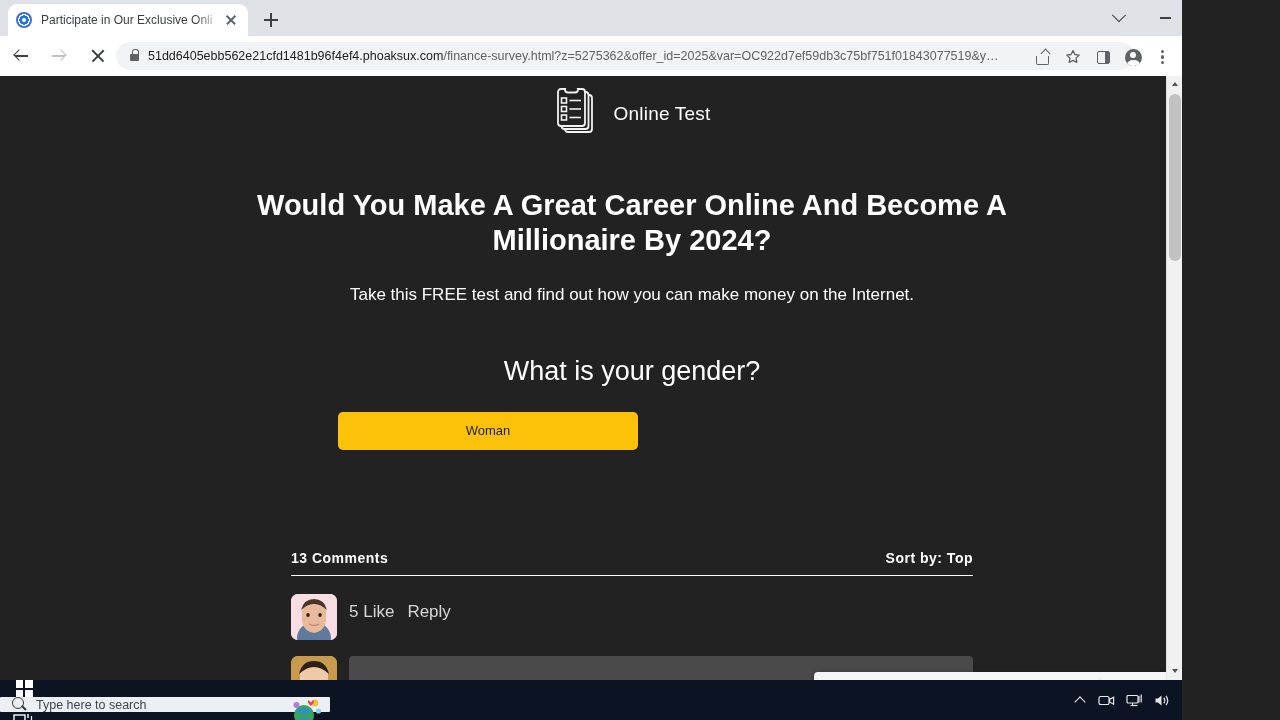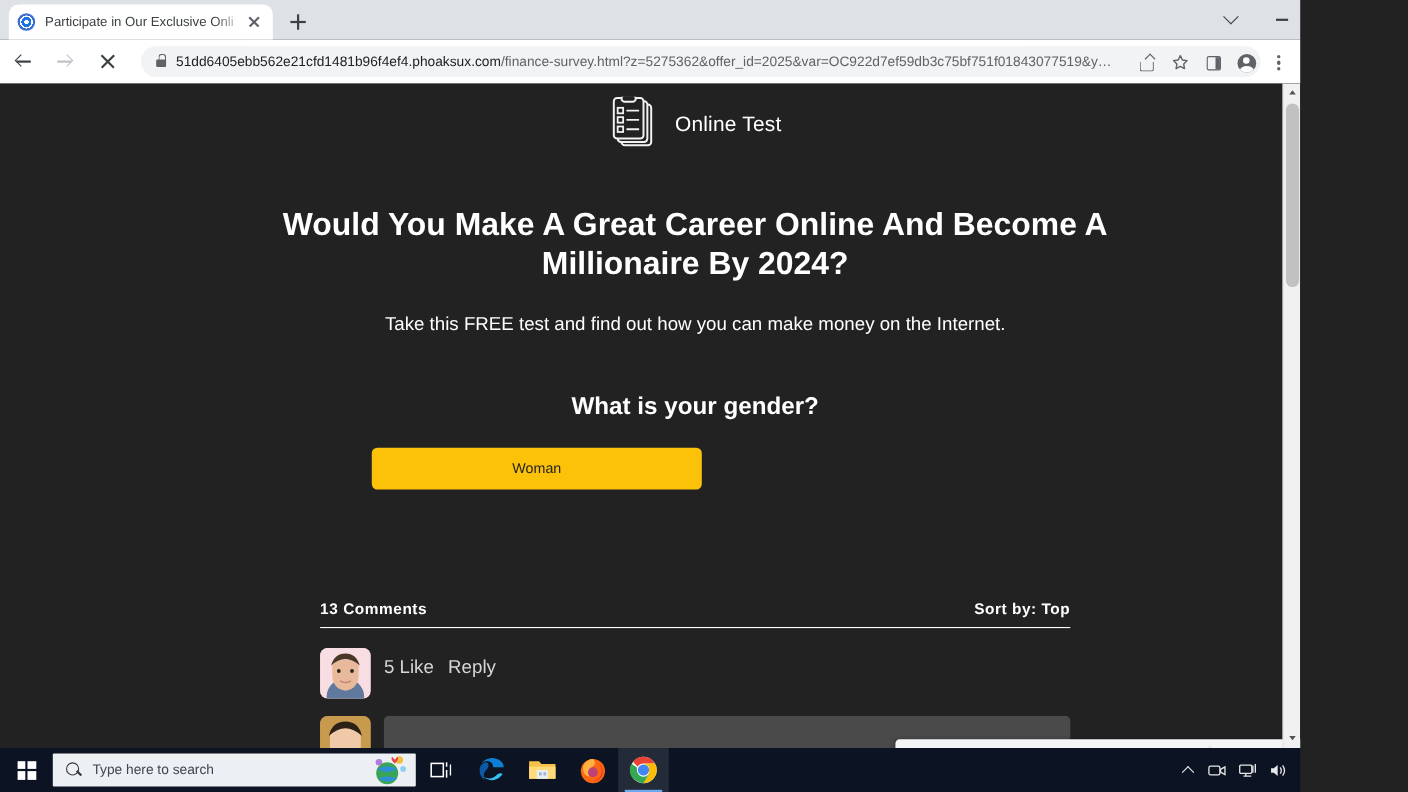--- a/index.html
+++ b/index.html
@@ -93,21 +93,21 @@
     border-right:1.6px solid #bdc1c6; border-top:1.6px solid #bdc1c6; transform:rotate(45deg);
   }
   .stop-x { width:15px; height:15px; position:relative; }
   .stop-x::before, .stop-x::after {
     content:""; position:absolute; left:0; top:6.7px; width:16px; height:1.7px; background:#3c4043;
   }
   .stop-x::before { transform:rotate(45deg); }
   .stop-x::after  { transform:rotate(-45deg); }
 
   .omnibox {
-    position:absolute; left:128px; top:42px; width:1018px; height:28px;
+    position:absolute; left:116px; top:42px; width:1018px; height:28px;
     background:#f1f3f4; border-radius:14px; display:flex; align-items:center;
     padding:0 6px 0 14px; overflow:hidden;
   }
   .lock {
     width:9px; height:7px; background:#5f6368; border-radius:1px;
     position:relative; flex:none; margin-right:9px; margin-top:2px;
   }
   .lock::before {
     content:""; position:absolute; left:1.8px; top:-4.4px; width:5.4px; height:5px;
     border:1.5px solid #5f6368; border-bottom:none; border-radius:3px 3px 0 0;
@@ -150,21 +150,21 @@
   .headline {
     margin:48px auto 2px; width:800px; text-align:center; color:#fff;
     font-size:29px; font-weight:bold; line-height:1.22;
   }
   .subline {
     margin:26px auto 0; width:900px; text-align:center; color:#fff;
     font-size:17px; font-weight:400;
   }
   .question {
     margin:51px auto 0; text-align:center; color:#fff;
-    font-size:22px; font-weight:bold;
+    font-size:27px; font-weight:normal;
   }
   .answers {
     margin:25px auto 0; width:660px; display:flex; justify-content:space-between;padding-left:36px;
   }
   .answer-btn {
     width:300px; height:38px; background:#fcc20a; border:none; border-radius:5px;
     color:#222; font-size:13px; font-family:"Liberation Sans",sans-serif;
     cursor:pointer; display:flex; align-items:center; justify-content:center;
   }
 
@@ -214,21 +214,21 @@
   .sb-down { position:absolute; bottom:0; left:0; }
   .sb-down::after { border-top:4.5px solid #50535a; }
   .sb-thumb {
     position:absolute; left:2px; top:18px; width:12px; height:167px;
     background:#c1c1c1; border-radius:6px; cursor:pointer;
   }
 
   
   .taskbar {
     position:absolute; left:0; bottom:0; width:1280px; height:40px;
-    background:#0c1322; display:flex; align-items:center;
+    background:#0c1322; display:flex; flex-direction:column;
   }
   .start-btn { width:48px; height:40px; display:flex; align-items:center;
                justify-content:center; cursor:pointer; }
   .win-logo { width:17px; height:17px; display:grid; grid-template-columns:1fr 1fr;
               grid-template-rows:1fr 1fr; gap:2px; }
   .win-logo i { background:#fff; display:block; }
   .search-box {
     width:330px; height:30px; background:#eceff4; border-radius:1px;
     display:flex; align-items:center; padding:0 8px; position:relative; cursor:text;
   }

